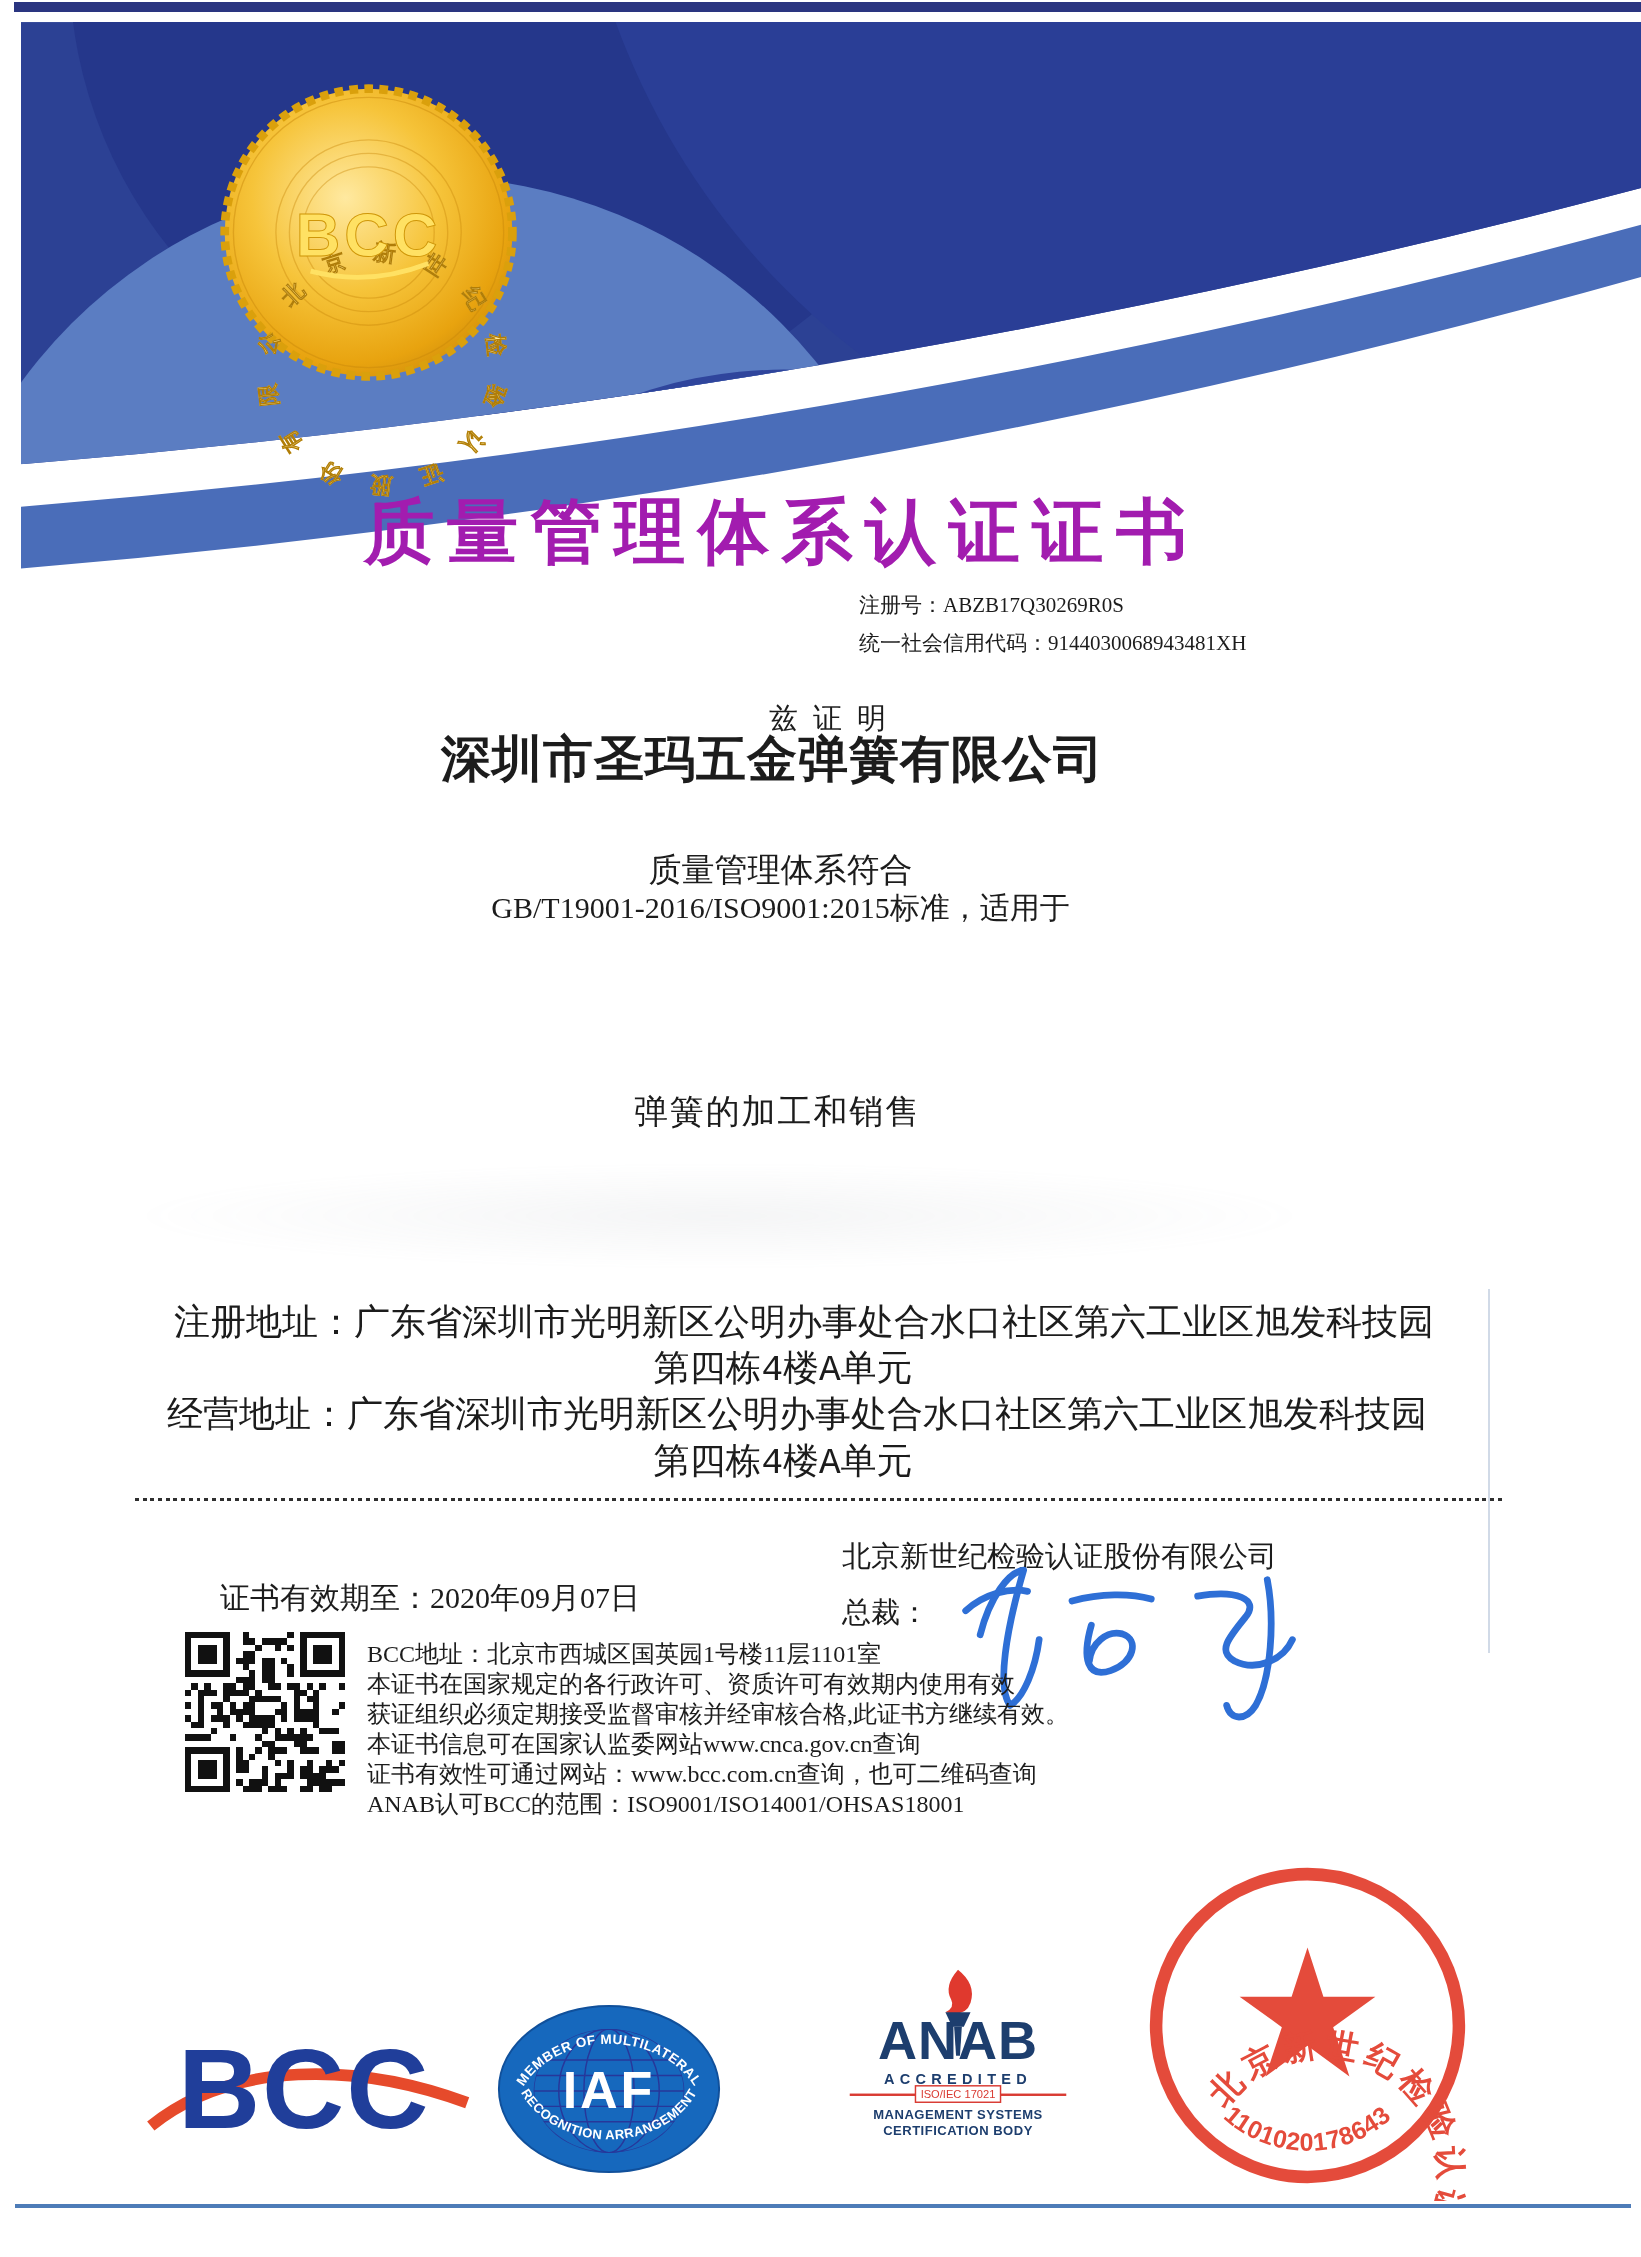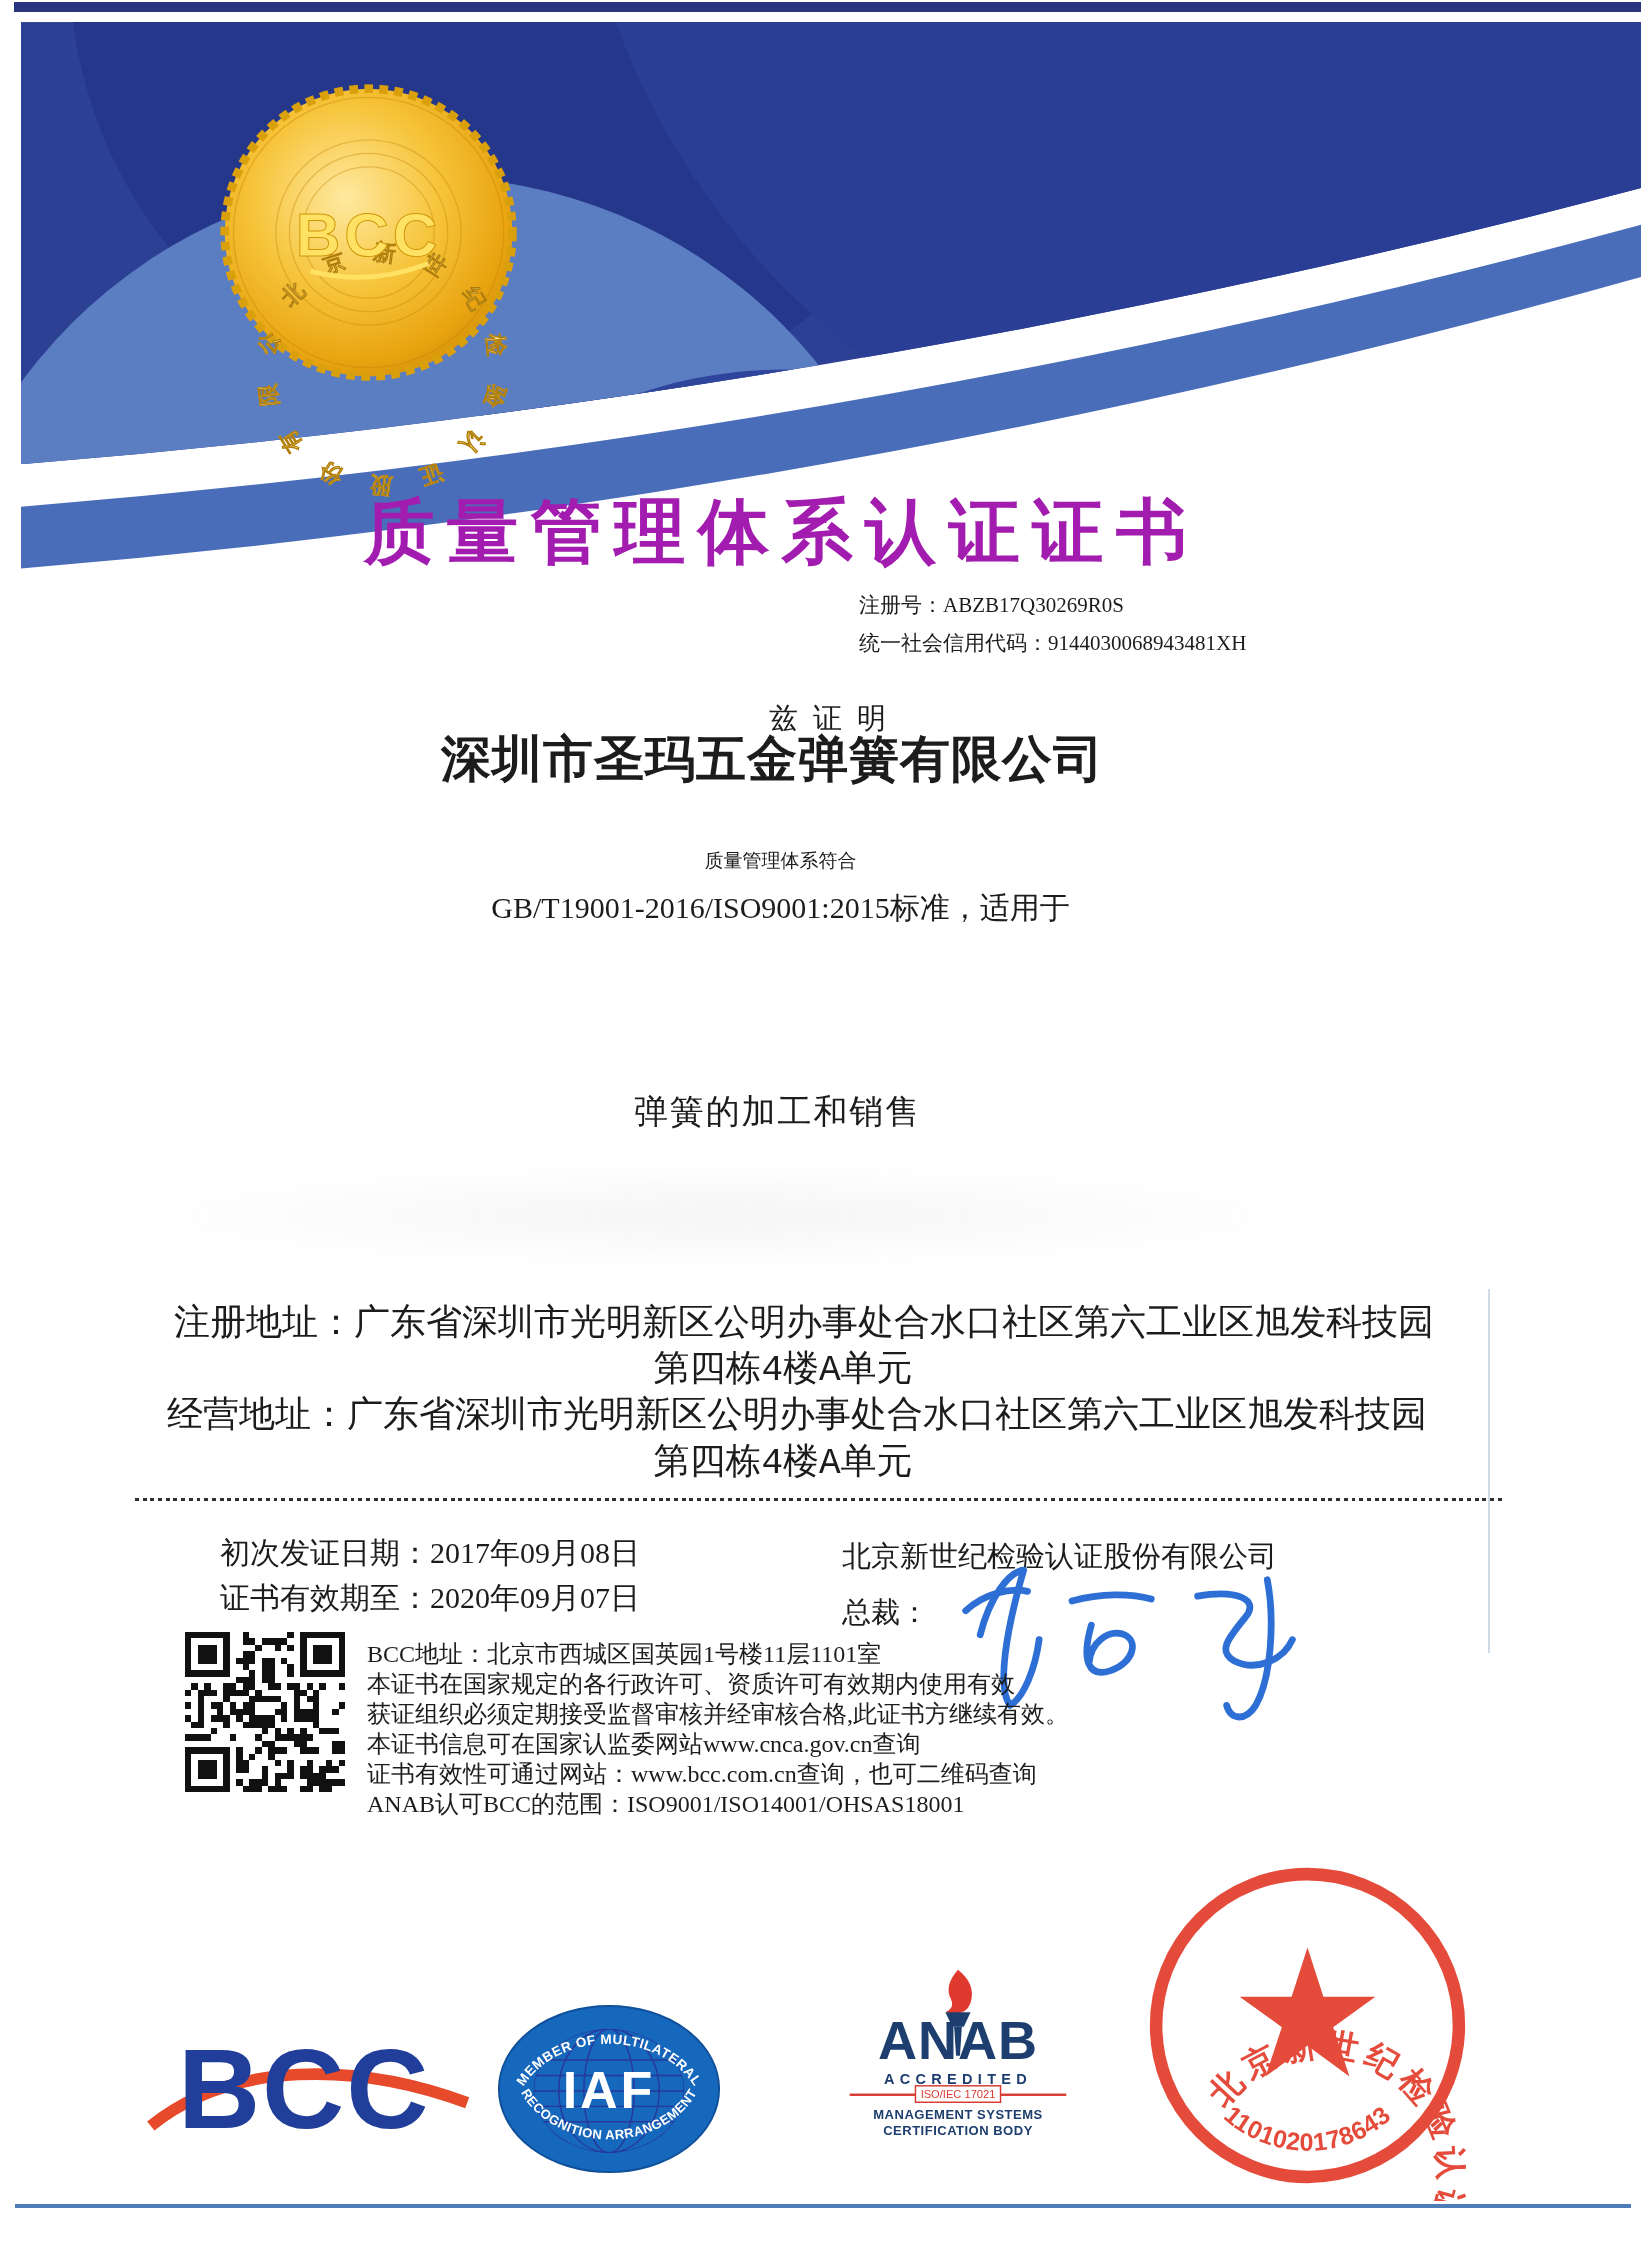--- a/index.html
+++ b/index.html
@@ -4,21 +4,21 @@
 <style>
   html,body{margin:0;padding:0;background:#e8e8e8;}
   .page{position:relative;width:1641px;height:2257px;background:#ffffff;overflow:hidden;
         font-family:"Liberation Serif",serif;color:#1c1c1c;}
   .abs{position:absolute;}
   .ctr{text-align:center;}
   .title{font-size:71px;font-weight:bold;letter-spacing:12.6px;color:#a21caf;}
   .regline{font-size:21px;}
   .certify{font-size:29px;letter-spacing:3.9px;}
   .company{font-size:50px;font-weight:bold;letter-spacing:1px;}
-  .sysline{font-size:19px;}
+  .sysline{font-size:33px;}
   .stdline{font-size:30px;}
   .scope{font-size:34px;letter-spacing:1.9px;}
   .addr{font-size:36px;white-space:nowrap;font-family:Liberation Mono, monospace;}
   .dates{font-size:30px;white-space:nowrap;}
   .issuer{font-size:29px;white-space:nowrap;}
   .note{font-size:24px;line-height:30px;white-space:nowrap;}
   .dotted{height:2.9px;background:repeating-linear-gradient(90deg,#2f2f2f 0 3.9px,transparent 3.9px 7.7px);}
   .vline{width:1.9px;background:#b9c6da;opacity:.65;}
   .rule{height:3.9px;background:#4d7cb8;}
   .strip{background:#2a3580;}
@@ -92,23 +92,20 @@
   <div class="abs ctr addr" style="left:174px;top:1344px;width:1218px;">第四栋4楼A单元</div>
   <div class="abs addr" style="left:167px;top:1390px;">
     <span>经营地址：</span><span>广东省深圳市光明新区公明办事处合水口社区第六工业区旭发科技园</span>
   </div>
   <div class="abs ctr addr" style="left:174px;top:1437px;width:1218px;">第四栋4楼A单元</div>
 
   <div class="abs dotted" style="left:135px;top:1498px;width:1371px;"></div>
 
   <div class="abs vline" style="left:1488px;top:1289px;height:364px;"></div>
 
-  <div class="abs dates" style="left:220px;top:1533px;">
-    <span>初次发证日期：</span><span>2017年09月08日</span>
-  </div>
   <div class="abs dates" style="left:220px;top:1578px;">
     <span>证书有效期至：</span><span>2020年09月07日</span>
   </div>
 
   <div class="abs issuer" style="left:842px;top:1537px;">北京新世纪检验认证股份有限公司</div>
   <div class="abs issuer" style="left:842px;top:1593px;">总裁：</div>
 
   <svg class="abs" style="left:927px;top:1543px;" width="406" height="203" viewBox="0 0 420 210">
     <g fill="none" stroke="#2e6fd6" stroke-width="7" stroke-linecap="round" stroke-linejoin="round">
       <path d="M55,95 C65,55 85,30 100,28 C82,90 72,150 86,168 C100,160 112,130 116,100"></path>

